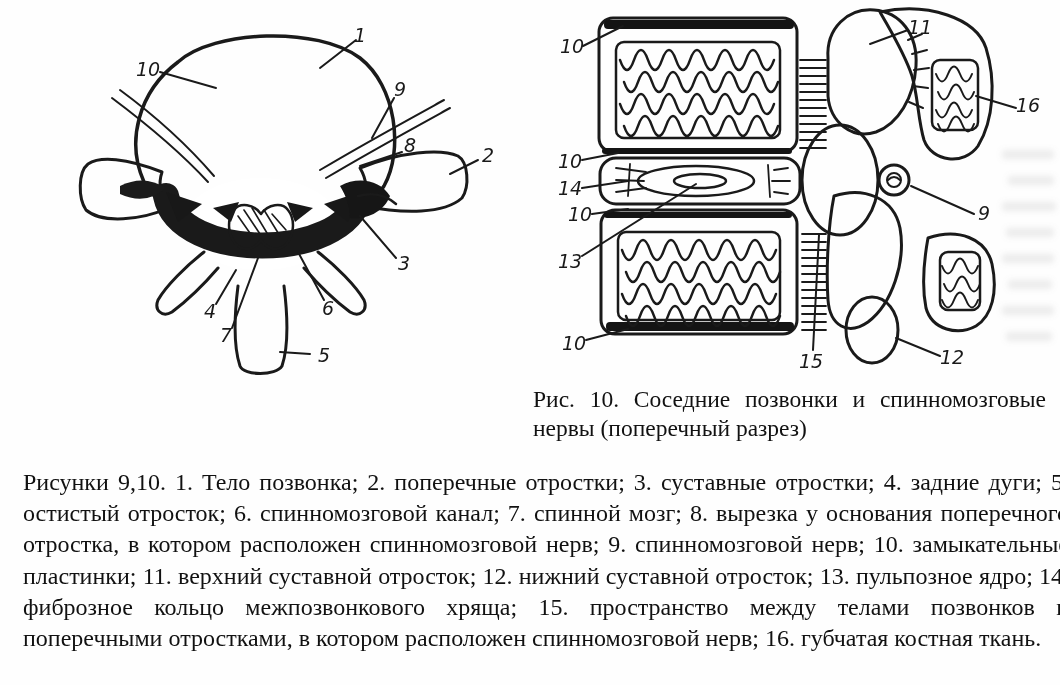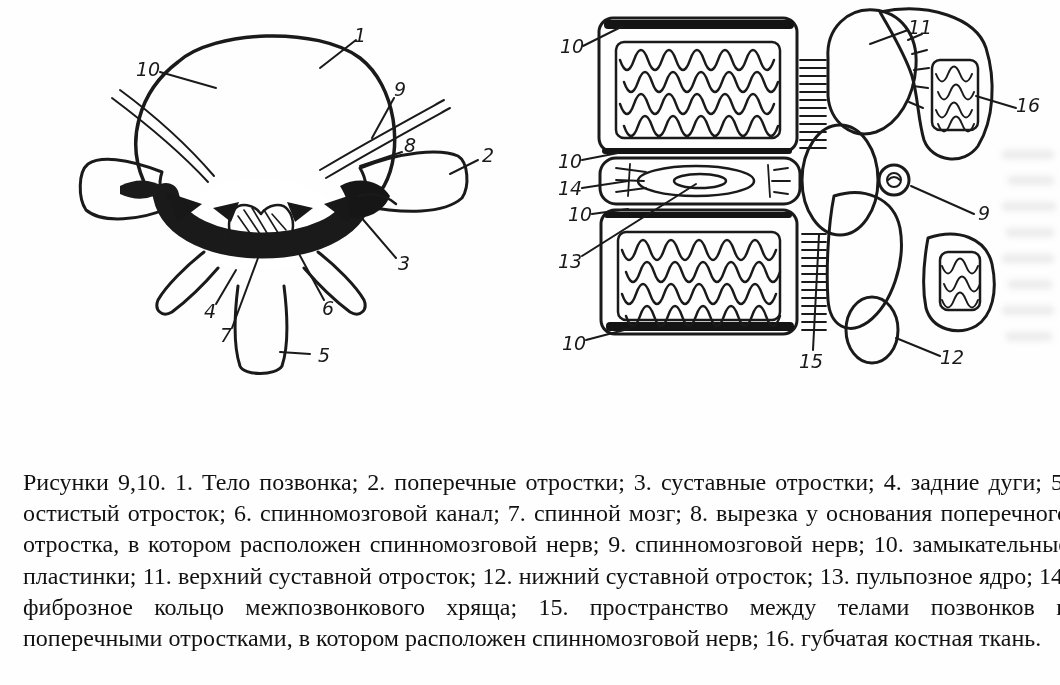--- a/index.html
+++ b/index.html
@@ -234,16 +234,17 @@
     <div class="bleed" style="left:1002px;top:150px;width:52px;height:9px;"></div>
     <div class="bleed" style="left:1008px;top:176px;width:46px;height:9px;"></div>
     <div class="bleed" style="left:1002px;top:202px;width:54px;height:9px;"></div>
     <div class="bleed" style="left:1006px;top:228px;width:48px;height:9px;"></div>
     <div class="bleed" style="left:1002px;top:254px;width:52px;height:9px;"></div>
     <div class="bleed" style="left:1008px;top:280px;width:44px;height:9px;"></div>
     <div class="bleed" style="left:1002px;top:306px;width:52px;height:9px;"></div>
     <div class="bleed" style="left:1006px;top:332px;width:46px;height:9px;"></div>
   </div>
 
+  <div class="caption caption10">Рис. 10. Соседние позвонки и спинномозговые нервы (поперечный разрез)</div>
 
   <p class="legend">Рисунки 9,10. 1. Тело позвонка; 2. поперечные отростки; 3. суставные отростки; 4. задние дуги; 5. остистый отросток; 6. спинномозговой канал; 7. спинной мозг; 8. вырезка у основания поперечного отростка, в котором расположен спинномозговой нерв; 9. спинномозговой нерв; 10. замыкательные пластинки; 11. верхний суставной отросток; 12. нижний суставной отросток; 13. пульпозное ядро; 14. фиброзное кольцо межпозвонкового хряща; 15. пространство между телами позвонков и поперечными отростками, в котором расположен спинномозговой нерв; 16. губчатая костная ткань.</p>
 
 </div>
 
 </body></html>

